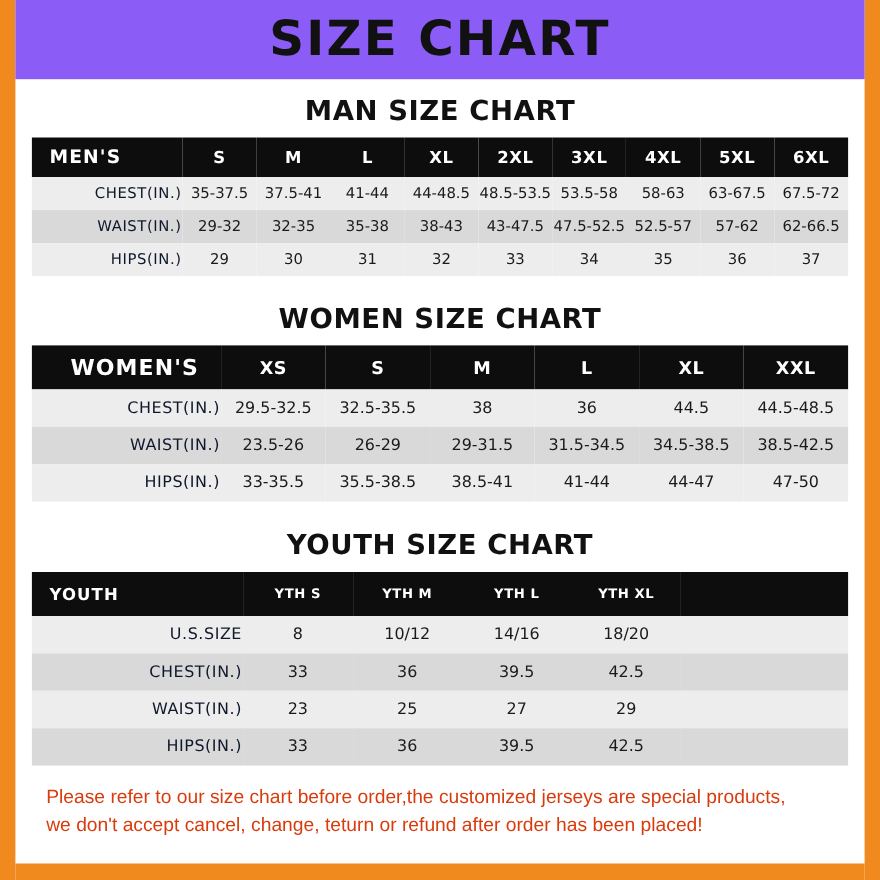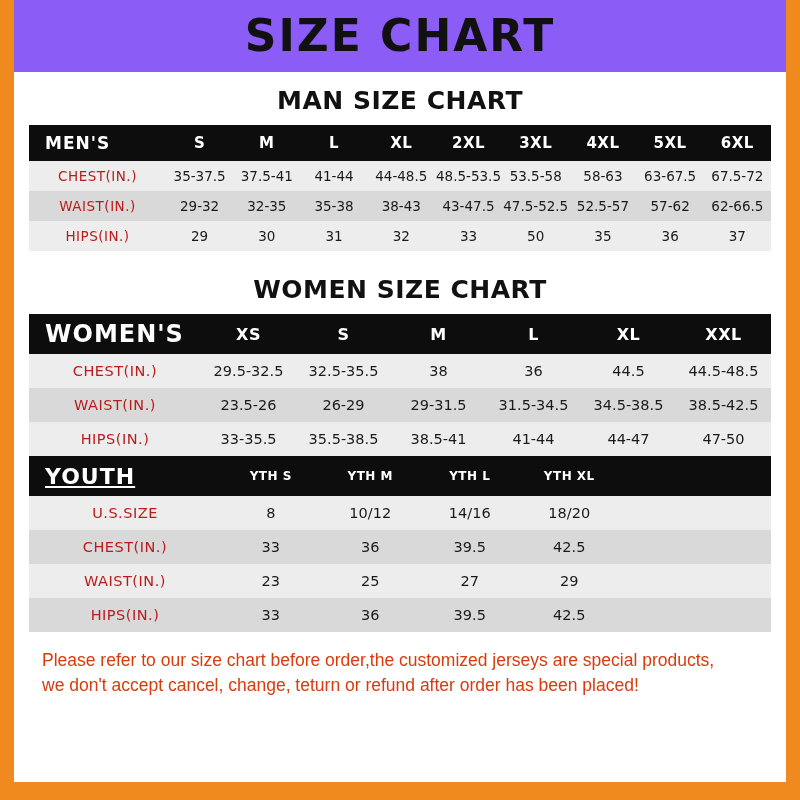--- a/index.html
+++ b/index.html
@@ -84,32 +84,33 @@
     letter-spacing: 1px;
   }
   tbody td {
     height: 28px;
     font-size: 13.5px;
     color: #1a1a1a;
   }
   tbody td.rowlabel {
     font-size: 13.5px;
     letter-spacing: 0.5px;
-    color: #b91c1c;
+    color: #0f172a;
+    text-align: right;
   }
   tbody tr.odd { background: #ededed; }
   tbody tr.even { background: #d9d9d9; }
 
   
   #women-table thead th { height: 38px; font-size: 16px; }
-  #women-table thead th.rowlabel { font-size: 24px; }
+  #women-table thead th.rowlabel { font-size: 20px; text-align: center; }
   #women-table tbody td { height: 32px; font-size: 14.5px; }
 
   #youth-table thead th { height: 38px; font-size: 12px; }
-  #youth-table thead th.rowlabel { font-size: 22px; text-decoration: underline; }
+  #youth-table thead th.rowlabel { font-size: 15px; }
   #youth-table tbody td { height: 32px; font-size: 14.5px; }
 
   .footer-note {
     margin: 16px 14px 12px 14px;
     color: #d93b0c;
     font-family: "Liberation Sans", sans-serif;
     font-size: 17.5px;
     line-height: 1.45;
     text-align: left;
   }
@@ -173,21 +174,21 @@
           <td>57-62</td>
           <td>62-66.5</td>
         </tr>
         <tr class="odd">
           <td class="rowlabel">HIPS(IN.)</td>
           <td>29</td>
           <td>30</td>
           <td>31</td>
           <td>32</td>
           <td>33</td>
-          <td>50</td>
+          <td>34</td>
           <td>35</td>
           <td>36</td>
           <td>37</td>
         </tr>
       </tbody>
     </table>
 
     <div class="section-title t2">WOMEN SIZE CHART</div>
     <table class="chart" id="women-table">
       <thead>
@@ -225,20 +226,21 @@
           <td>33-35.5</td>
           <td>35.5-38.5</td>
           <td>38.5-41</td>
           <td>41-44</td>
           <td>44-47</td>
           <td>47-50</td>
         </tr>
       </tbody>
     </table>
 
+    <div class="section-title t3">YOUTH SIZE CHART</div>
     <table class="chart" id="youth-table">
       <thead>
         <tr>
           <th class="rowlabel" style="width:175px">YOUTH</th>
           <th>YTH S</th>
           <th>YTH M</th>
           <th>YTH L</th>
           <th>YTH XL</th>
           <th style="width:150px"></th>
         </tr>

